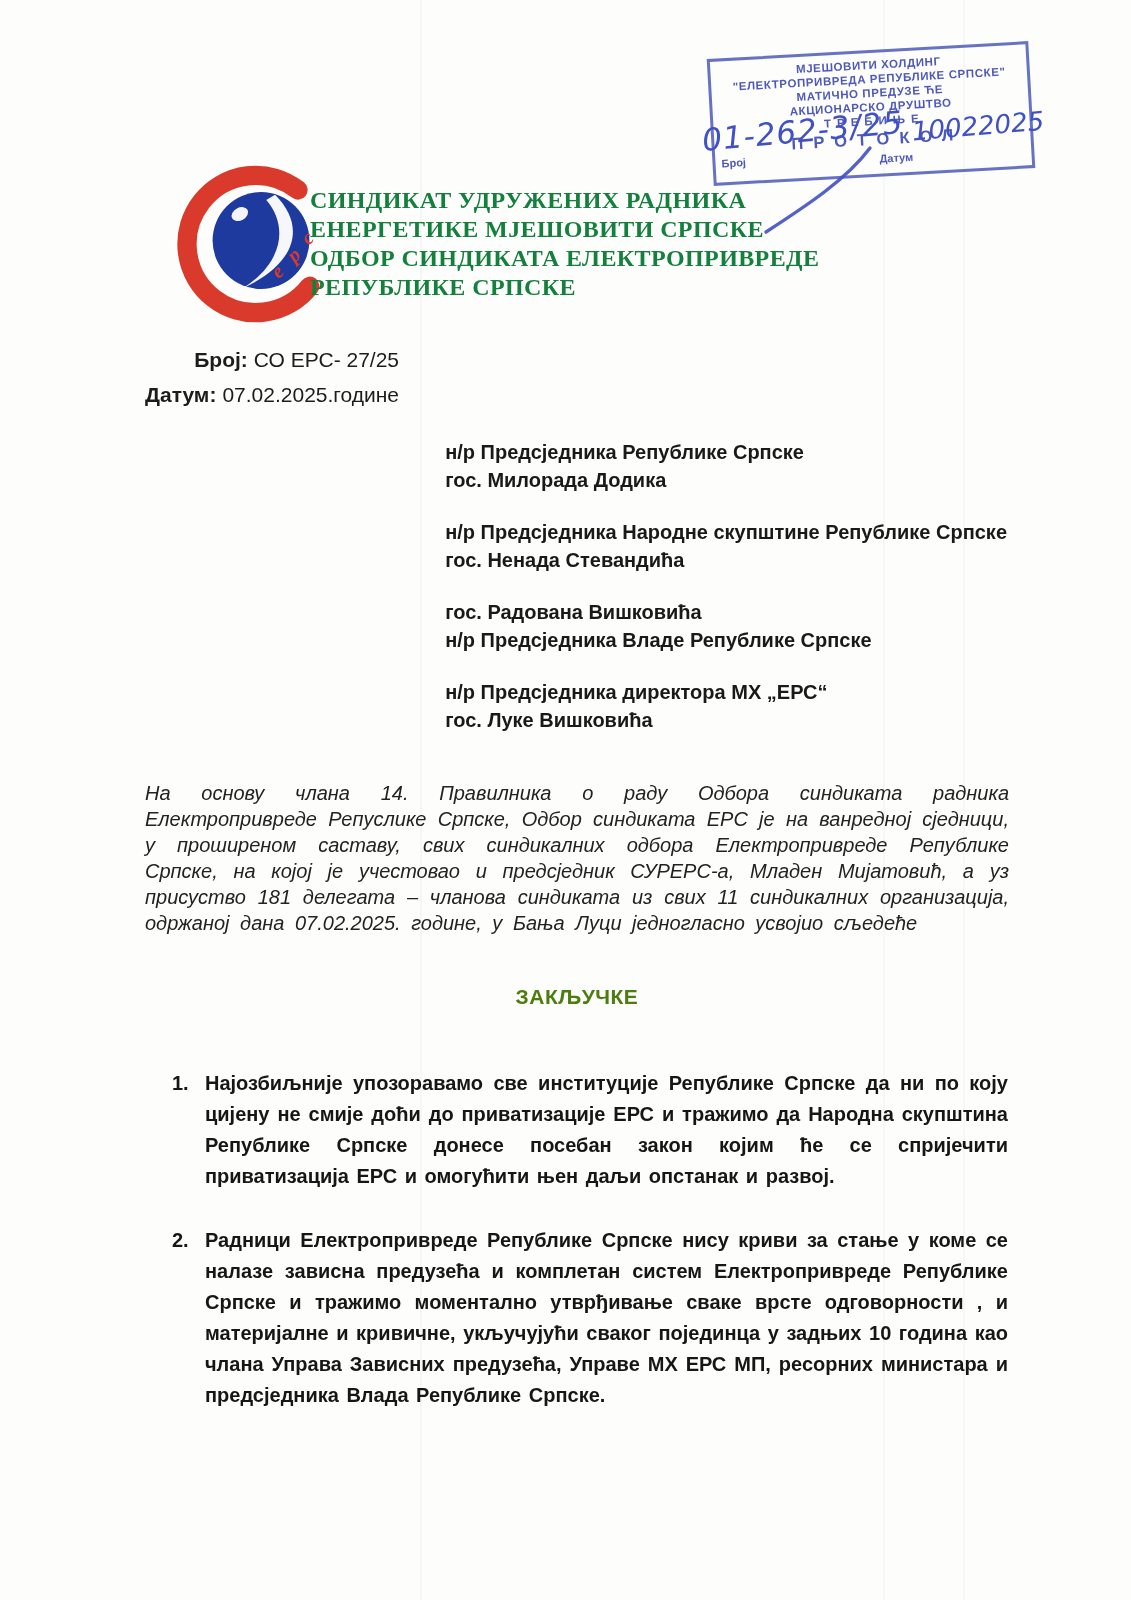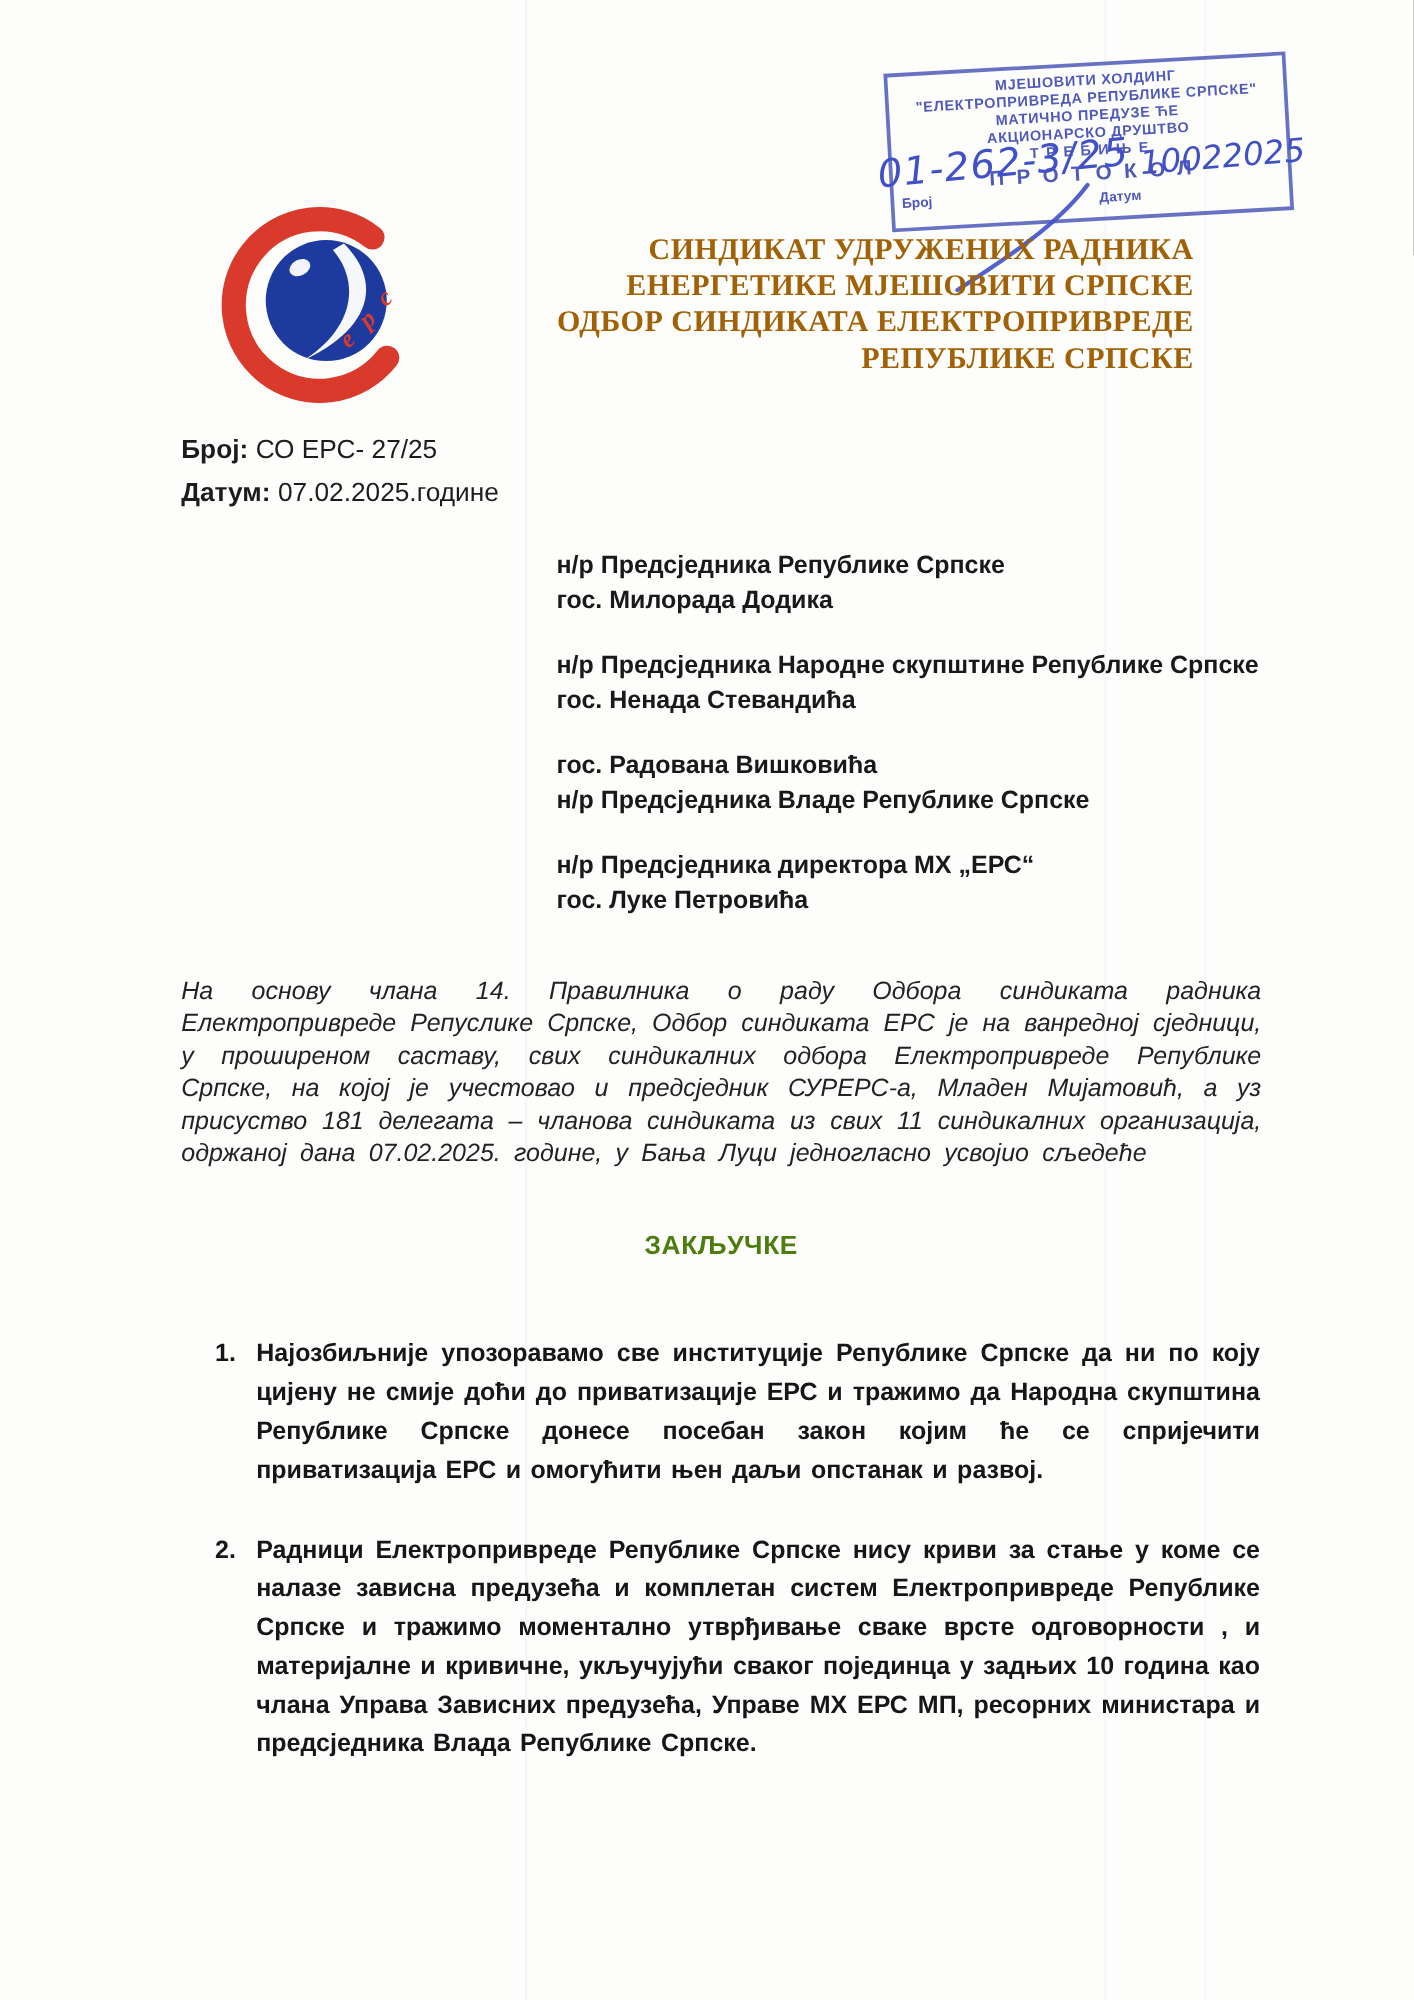--- a/index.html
+++ b/index.html
@@ -28,25 +28,25 @@
   }
   .hand1 { left:-12px; top:56px; font-size:31px; letter-spacing:1px; transform:rotate(-2deg); }
   .hand2 { left:198px; top:64px; font-size:26px; transform:rotate(-1.5deg); }
   .pen-stroke { position:absolute; left:758px; top:144px; }
 
   
   .logo { position:absolute; left:172px; top:156px; width:178px; height:176px; }
 
   
   .title {
-    position:absolute; left:310px; top:186px; width:645px; text-align:right;
+    position:absolute; left:310px; top:186px; width:645px; text-align:left;
     font-family:"Liberation Serif", serif; font-weight:700; font-size:24px;
-    line-height:29px; letter-spacing:.4px; color:#a16207;
+    line-height:29px; letter-spacing:.4px; color:#15803d;
   }
-  .meta { position:absolute; left:145px; top:342px; font-size:21px; line-height:35px; }
+  .meta { position:absolute; left:145px; top:342px; font-size:21px; line-height:35px;text-align:right; }
   .meta b { font-weight:700; }
   .meta .val { margin-left:6px; font-weight:400; }
 
   
   .recipients {
     position:absolute; right:124px; top:438px; 
     font-weight:700; font-size:20px; line-height:28px; color:#191919;
   }
   .recipient-block { margin-bottom:24px; }
 
@@ -126,21 +126,21 @@
     <div class="recipient-block">
       <div>н/р Предсједника Народне скупштине Републике Српске</div>
       <div>гос. Ненада Стевандића</div>
     </div>
     <div class="recipient-block">
       <div>гос. Радована Вишковића</div>
       <div>н/р Предсједника Владе Републике Српске</div>
     </div>
     <div class="recipient-block">
       <div>н/р Предсједника директора МХ „ЕРС“</div>
-      <div>гос. Луке Петровића</div>
+      <div>гос. Луке Вишковића</div>
     </div>
   </div>
 
   <div class="intro">На основу члана 14. Правилника о раду Одбора синдиката радника Електропривреде Репуслике Српске, Одбор синдиката ЕРС је на ванредној сједници, у проширеном саставу, свих синдикалних одбора Електропривреде Републике Српске, на којој је учестовао и предсједник СУРЕРС-а, Младен Мијатовић, а уз присуство 181 делегата – чланова синдиката из свих 11 синдикалних организација, одржаној дана 07.02.2025. године, у Бања Луци једногласно усвојио сљедеће</div>
 
   <div class="conclusions-heading">ЗАКЉУЧКЕ</div>
   <div class="conclusions">
     <div class="item">
       <div class="item-num">1.</div>
       <div class="item-text">Најозбиљније упозоравамо све институције Републике Српске да ни по коју цијену не смије доћи до приватизације ЕРС и тражимо да Народна скупштина Републике Српске донесе посебан закон којим ће се спријечити приватизација ЕРС и омогућити њен даљи опстанак и развој.</div>

